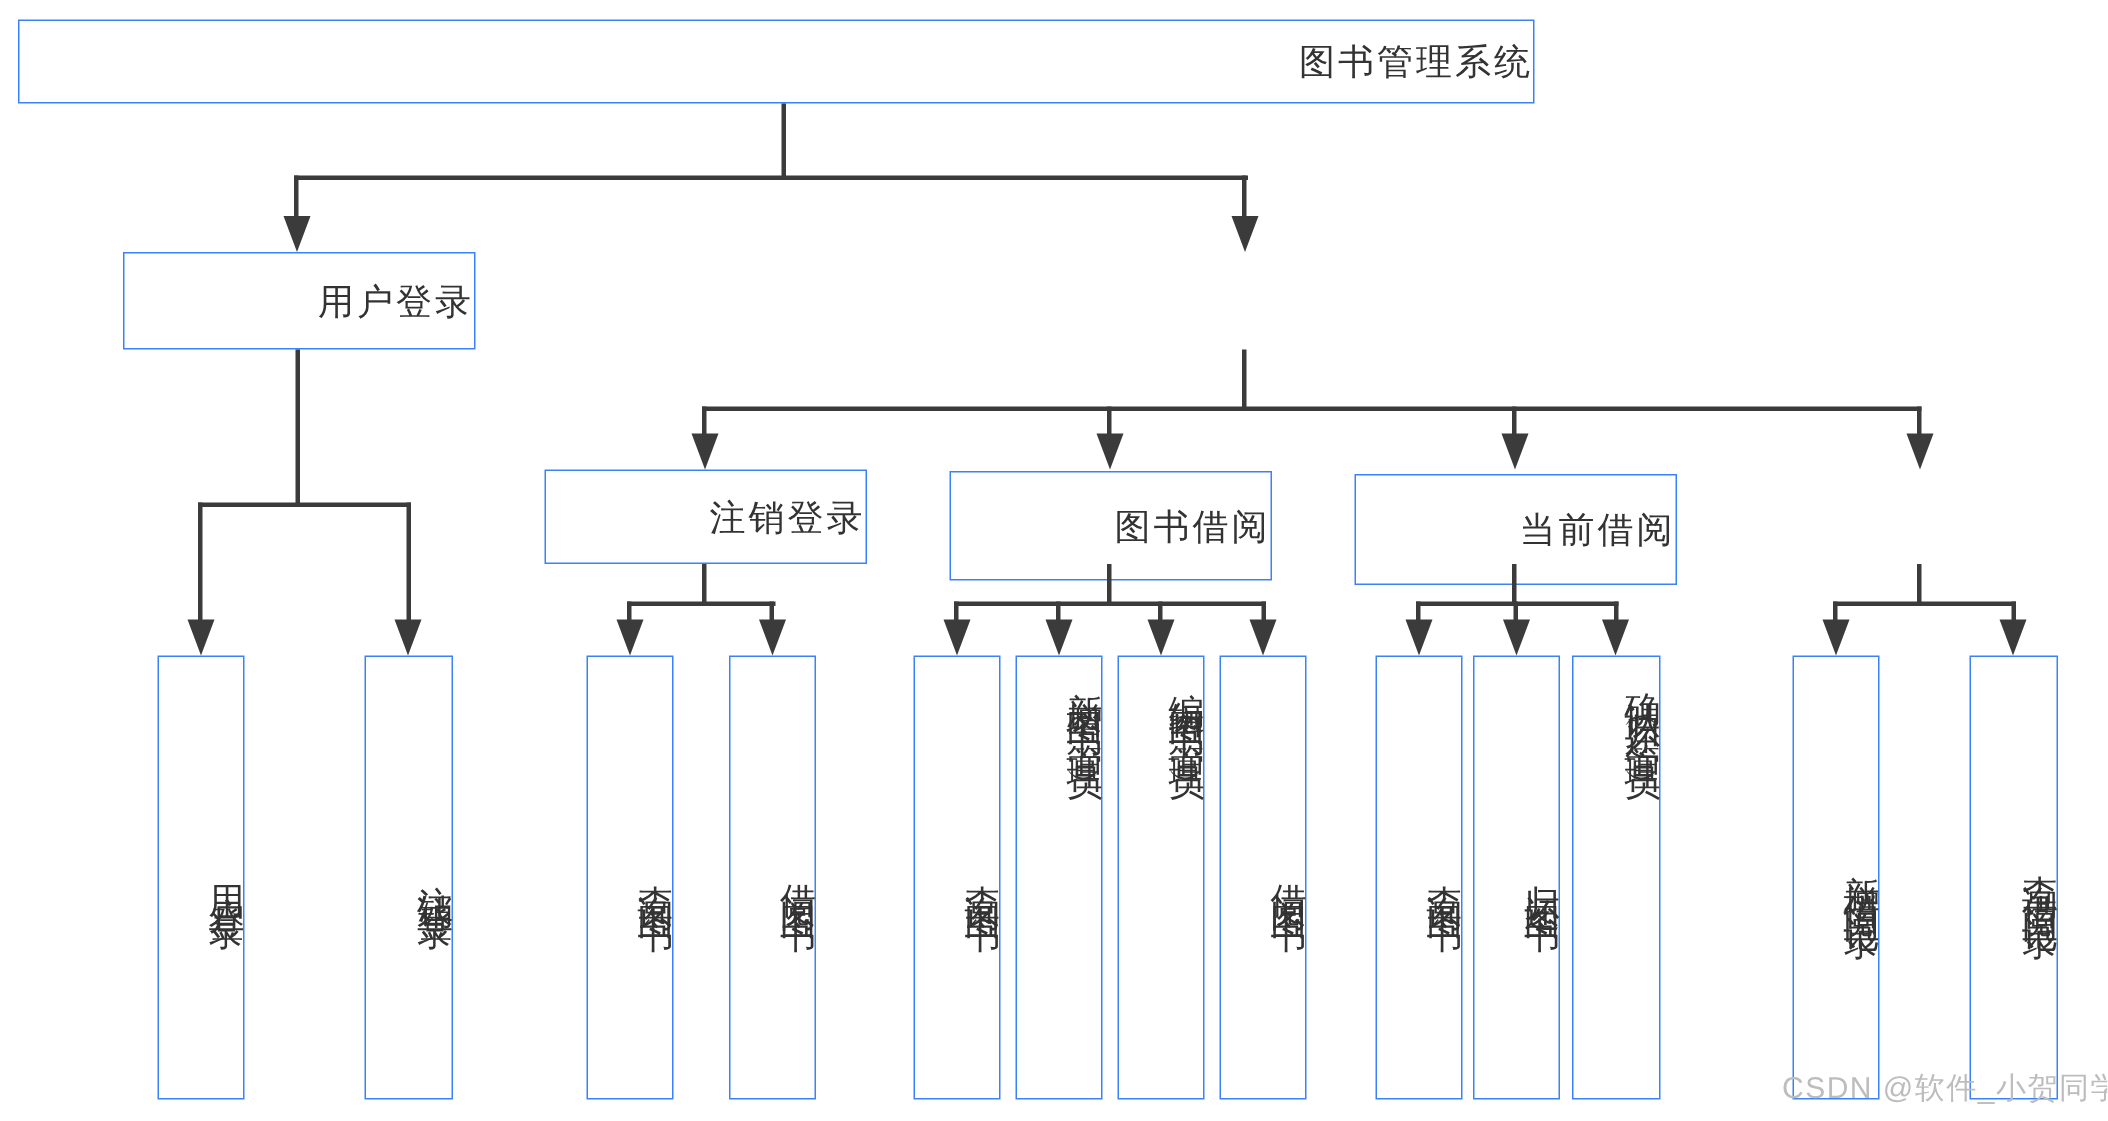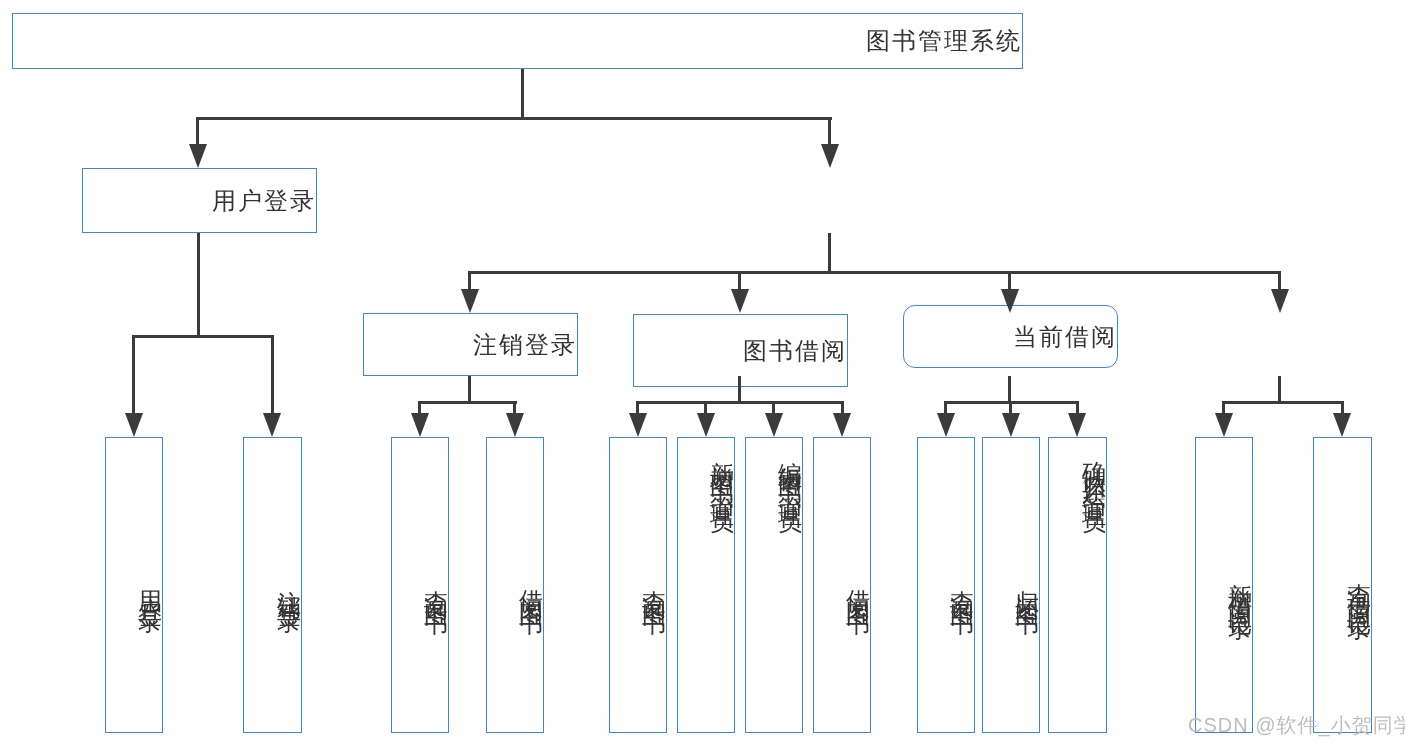--- a/index.html
+++ b/index.html
@@ -71,21 +71,21 @@
   <div class="box h" style="left:82px; top:168px; width:235px; height:65px;">
     <span>用户登录</span>
   </div>
 
   <div class="box h" style="left:363px; top:313px; width:215px; height:63px;">
     <span>注销登录</span>
   </div>
   <div class="box h" style="left:633px; top:314px; width:215px; height:73px;">
     <span>图书借阅</span>
   </div>
-  <div class="box h" style="left:903px; top:305px; width:215px; height:63px;border-radius:12px;">
+  <div class="box h" style="left:903px; top:316px; width:215px; height:74px;">
     <span>当前借阅</span>
   </div>
 
   <div class="box leaf" style="left:105px; top:437px; width:58px; height:296px;">
     <span>用户登录</span>
   </div>
   <div class="box leaf" style="left:243px; top:437px; width:59px; height:296px;">
     <span>注销登录</span>
   </div>
 

